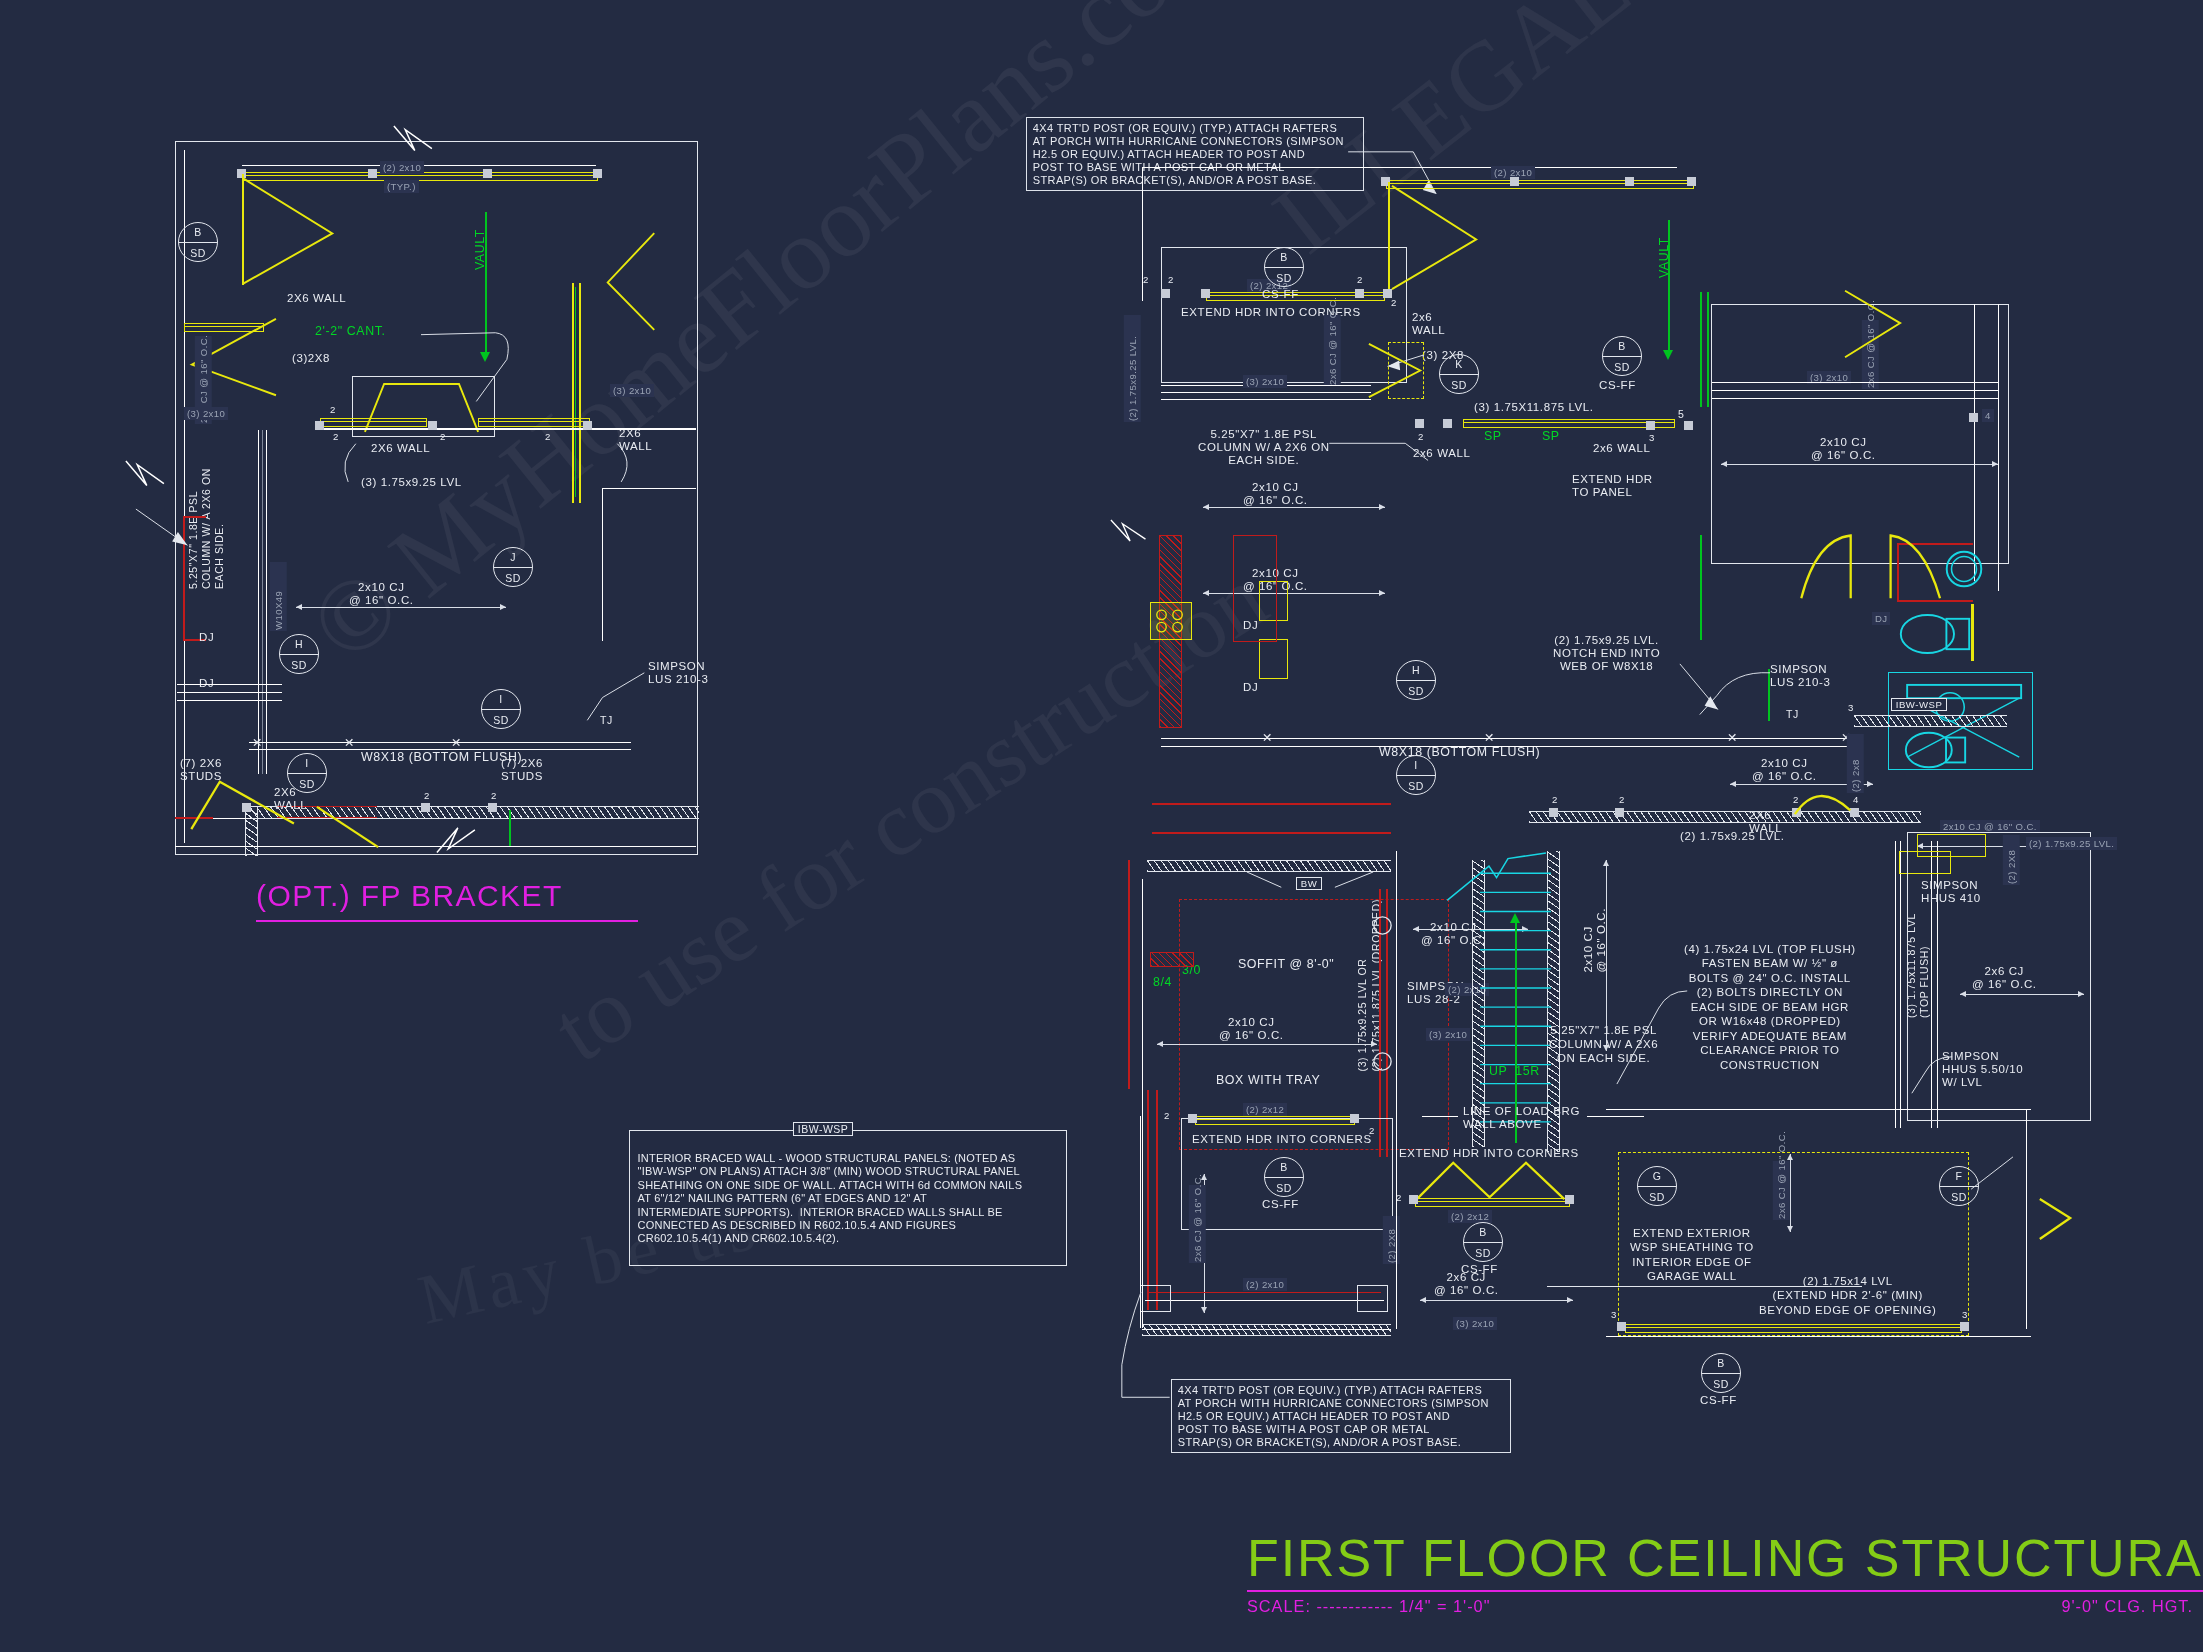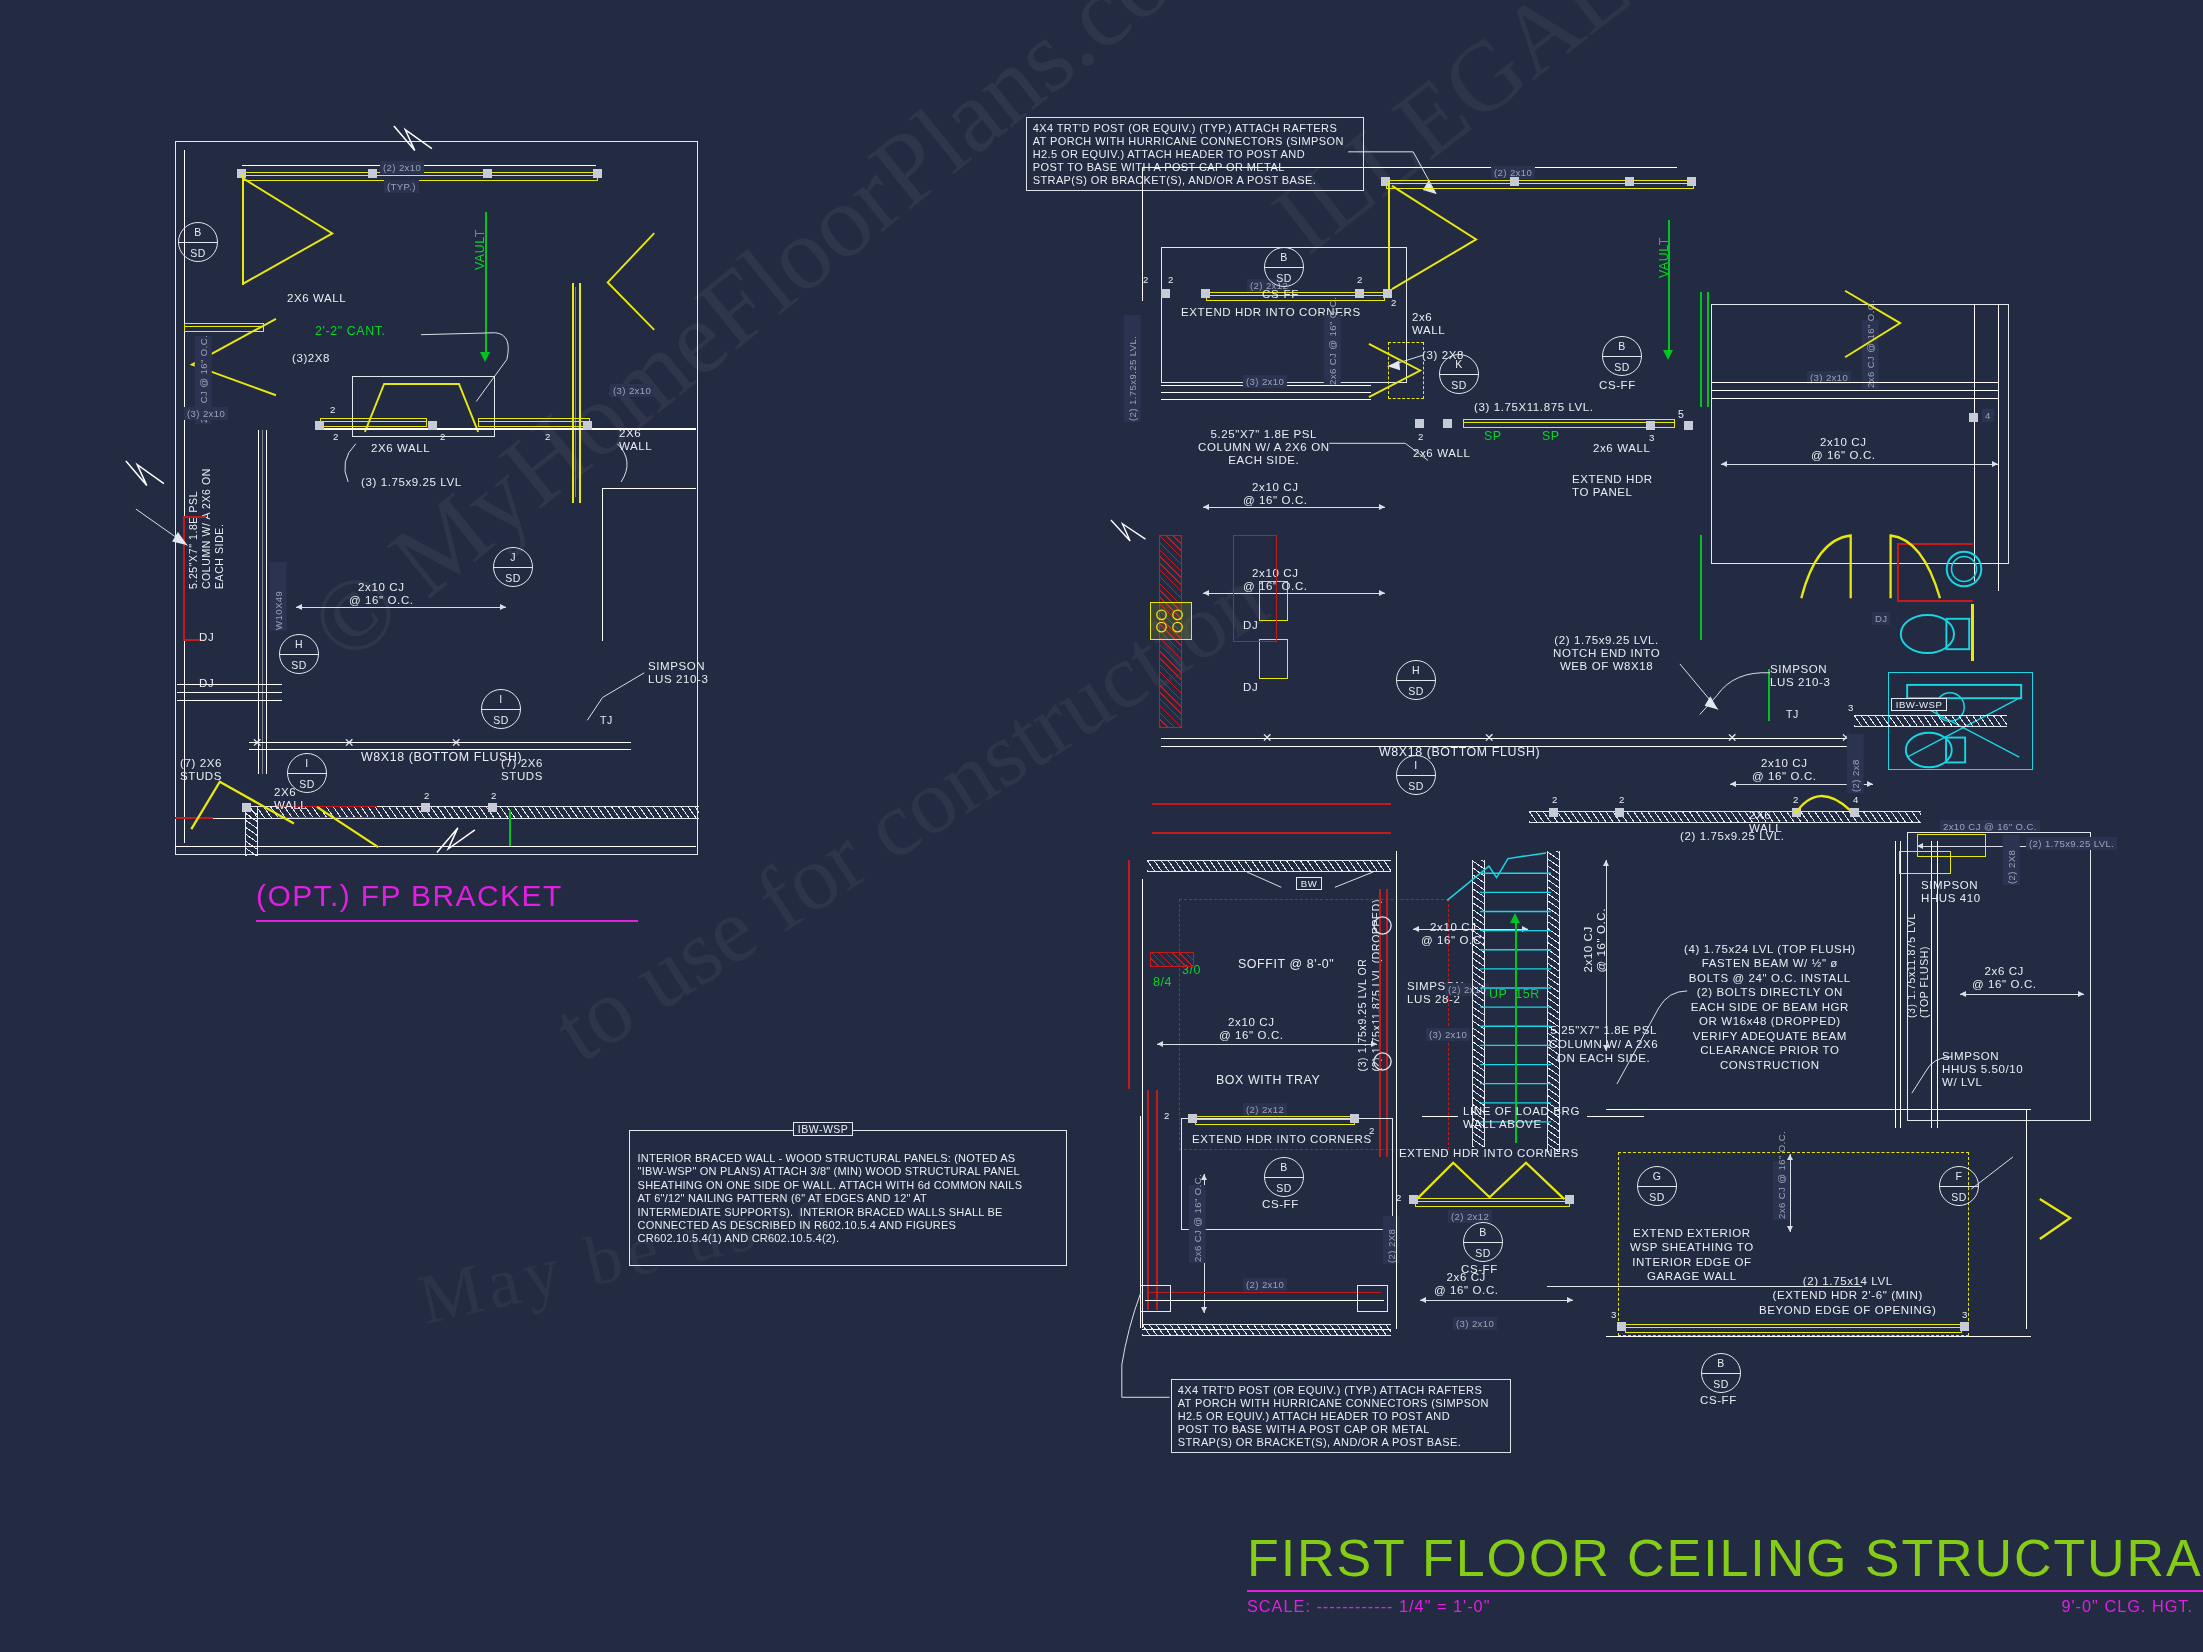--- a/index.html
+++ b/index.html
@@ -554,21 +554,21 @@
         <line x1="0" y1="178" x2="74" y2="178"></line>
           <line x1="0" y1="198" x2="74" y2="198"></line>
         <line x1="0" y1="218" x2="74" y2="218"></line>
           <line x1="0" y1="238" x2="74" y2="238"></line>
         <line x1="0" y1="258" x2="74" y2="258"></line>
           <line x1="0" y1="278" x2="74" y2="278"></line>
       </g>
     </svg>
     <div class="lng" style="left:1515px;top:918px;width:1.9px;height:225px;"></div>
     <div style="position:absolute;left:1510px;top:913px;width:0;height:0;border-left:5.7px solid transparent;border-right:5.7px solid transparent;border-bottom:10.5px solid #00C41F;"></div>
-    <div class="t g f13" style="left:1489px;top:988px;">UP  15R</div>
+    <div class="t g f13" style="left:1489px;top:1065px;">UP  15R</div>
     <svg style="position:absolute;left:1445px;top:851px;" width="105" height="57" viewBox="0 0 110 60">
       <path d="M2,52 L46,16 L54,28 L66,8 L106,2" fill="none" stroke="#18D6E3" stroke-width="1.6"></path>
     </svg>
 
     <div class="spanv" style="left:1606px;top:860px;height:191px;"></div>
     <div class="t w f12 vert" style="left:1582px;top:908px;">2x10 CJ
 @ 16" O.C.</div>
 
     <div class="t w f12 ctr" style="left:1684px;top:942px;line-height:1.26;">(4) 1.75x24 LVL (TOP FLUSH)
 FASTEN BEAM W/ ½" ø

